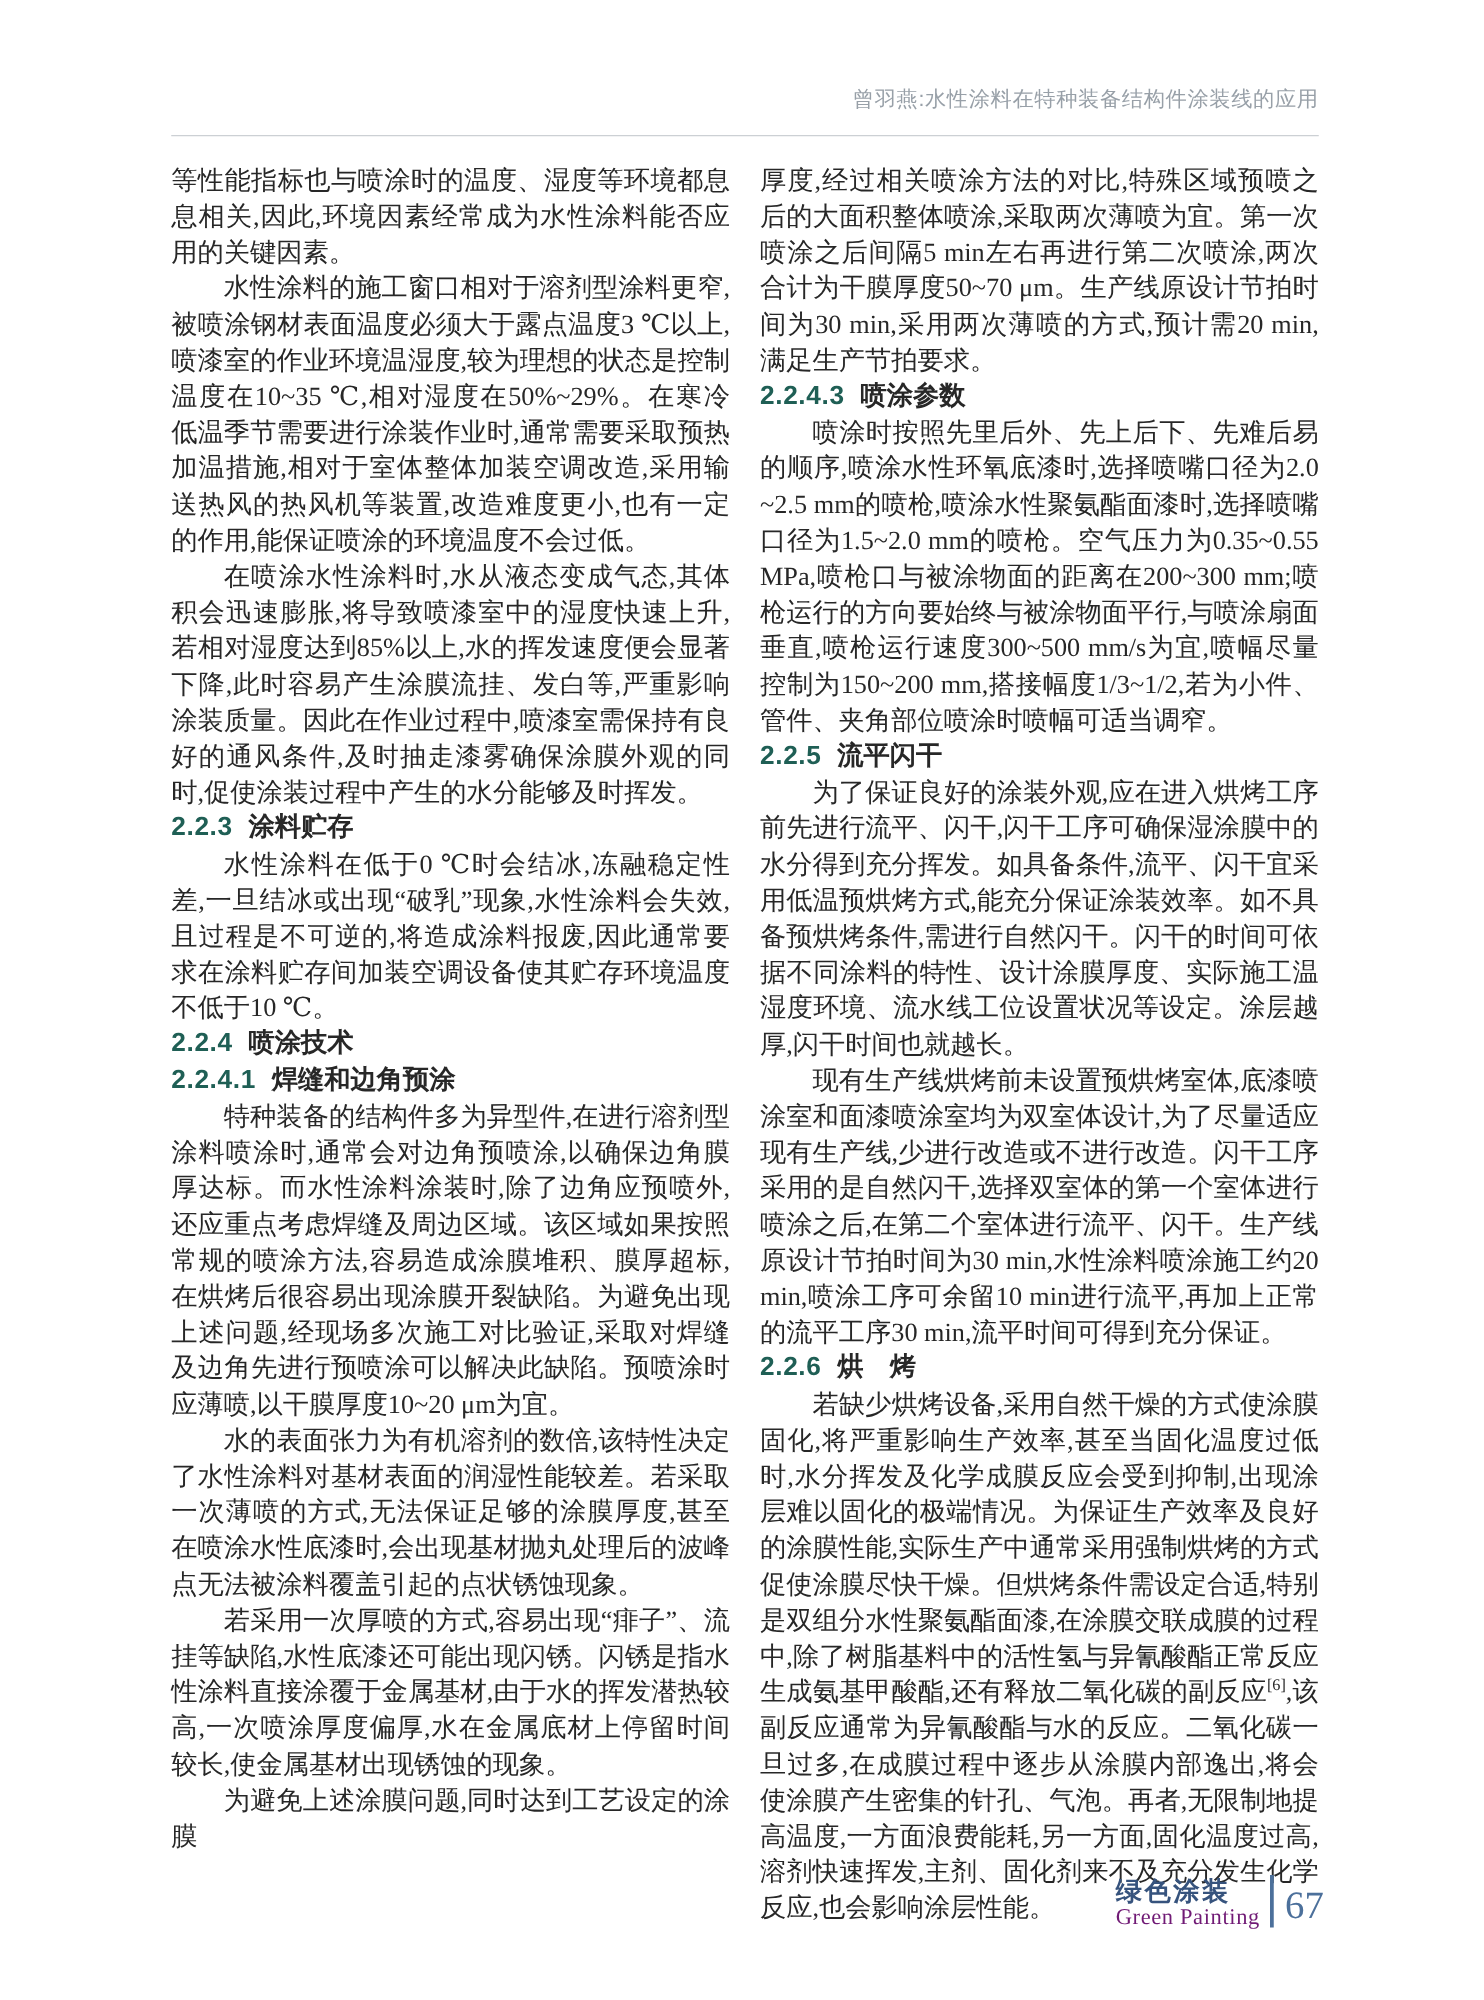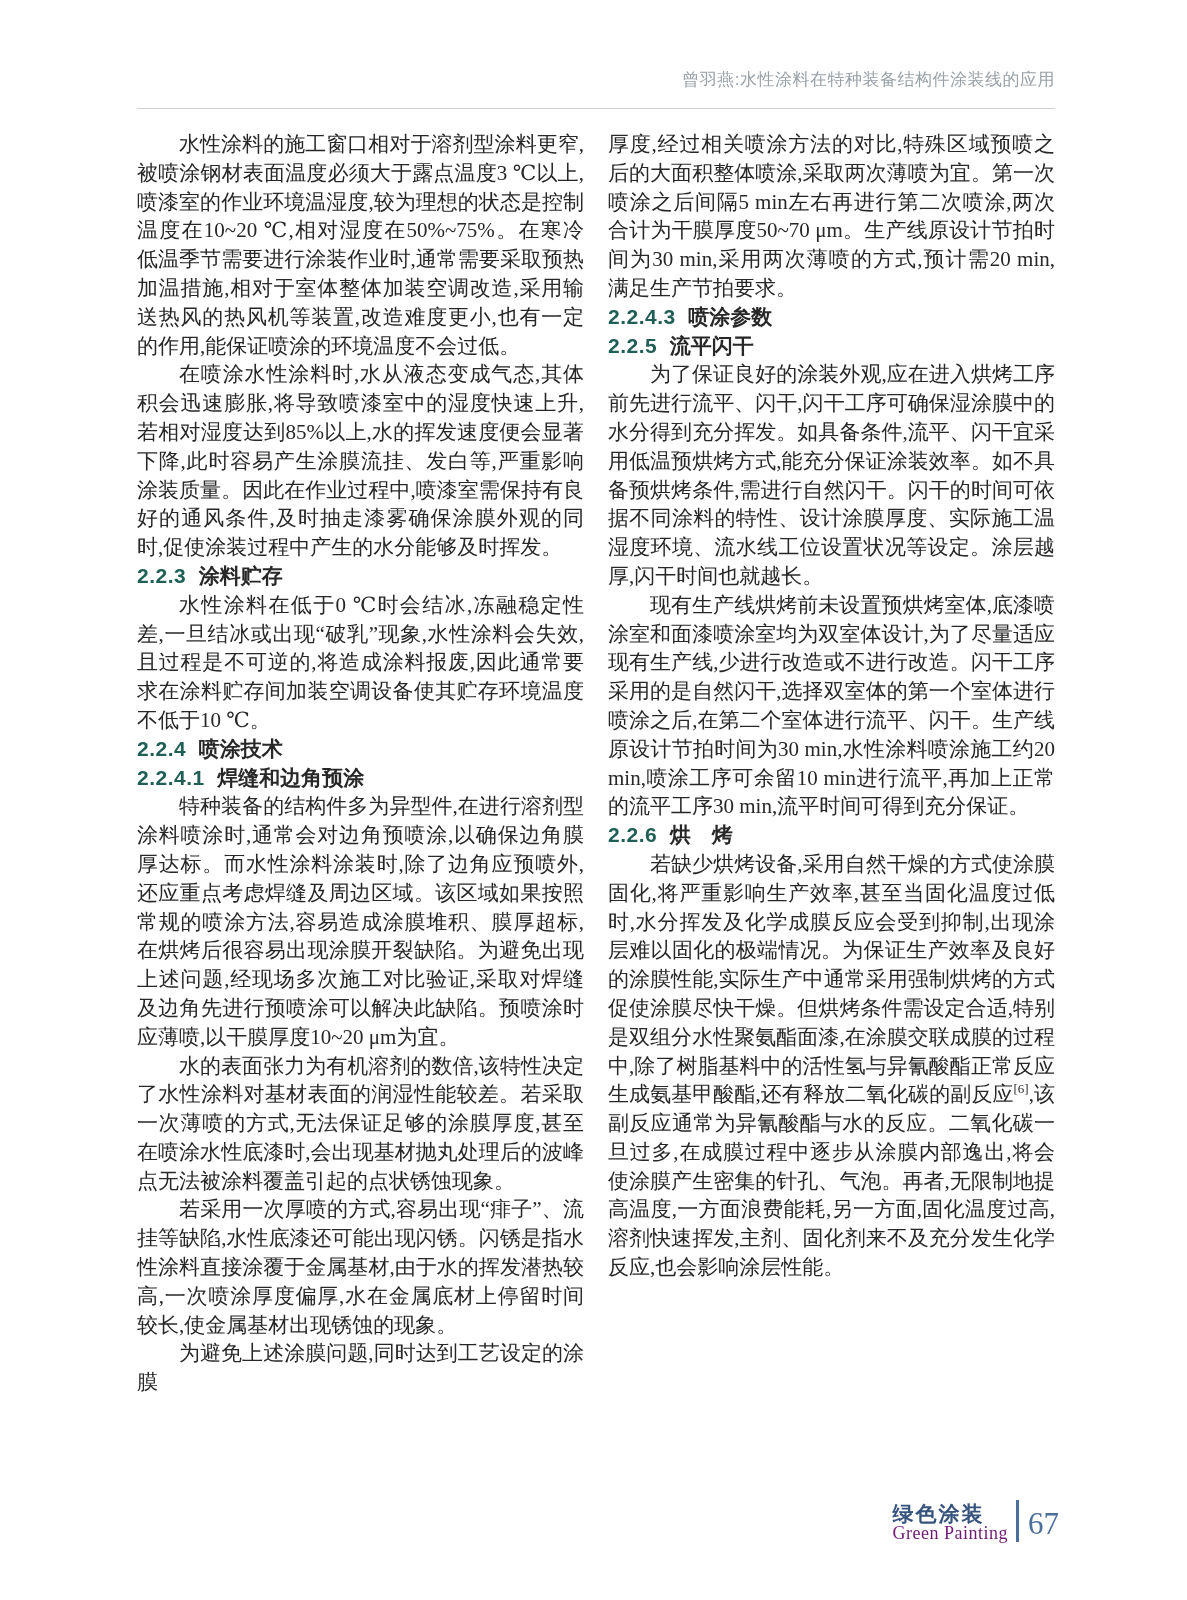--- a/index.html
+++ b/index.html
@@ -62,35 +62,37 @@
 <body>
 
 <div class="page">
 
   <div class="running-head">曾羽燕:水性涂料在特种装备结构件涂装线的应用</div>
   <div class="head-rule"></div>
 
   <div class="columns">
 
     <div class="col">
-      <p class="indent">水性涂料的施工窗口相对于溶剂型涂料更窄,被喷涂钢材表面温度必须大于露点温度3 ℃以上,喷漆室的作业环境温湿度,较为理想的状态是控制温度在10~20 ℃,相对湿度在50%~75%。在寒冷低温季节需要进行涂装作业时,通常需要采取预热加温措施,相对于室体整体加装空调改造,采用输送热风的热风机等装置,改造难度更小,也有一定的作用,能保证喷涂的环境温度不会过低。</p>
+      <p>等性能指标也与喷涂时的温度、湿度等环境都息息相关,因此,环境因素经常成为水性涂料能否应用的关键因素。</p>
+      <p class="indent">水性涂料的施工窗口相对于溶剂型涂料更窄,被喷涂钢材表面温度必须大于露点温度3 ℃以上,喷漆室的作业环境温湿度,较为理想的状态是控制温度在10~35 ℃,相对湿度在50%~29%。在寒冷低温季节需要进行涂装作业时,通常需要采取预热加温措施,相对于室体整体加装空调改造,采用输送热风的热风机等装置,改造难度更小,也有一定的作用,能保证喷涂的环境温度不会过低。</p>
       <p class="indent">在喷涂水性涂料时,水从液态变成气态,其体积会迅速膨胀,将导致喷漆室中的湿度快速上升,若相对湿度达到85%以上,水的挥发速度便会显著下降,此时容易产生涂膜流挂、发白等,严重影响涂装质量。因此在作业过程中,喷漆室需保持有良好的通风条件,及时抽走漆雾确保涂膜外观的同时,促使涂装过程中产生的水分能够及时挥发。</p>
       <p class="sec"><span class="num">2.2.3</span><span>涂料贮存</span></p>
       <p class="indent">水性涂料在低于0 ℃时会结冰,冻融稳定性差,一旦结冰或出现“破乳”现象,水性涂料会失效,且过程是不可逆的,将造成涂料报废,因此通常要求在涂料贮存间加装空调设备使其贮存环境温度不低于10 ℃。</p>
       <p class="sec"><span class="num">2.2.4</span><span>喷涂技术</span></p>
       <p class="sec"><span class="num">2.2.4.1</span><span>焊缝和边角预涂</span></p>
       <p class="indent">特种装备的结构件多为异型件,在进行溶剂型涂料喷涂时,通常会对边角预喷涂,以确保边角膜厚达标。而水性涂料涂装时,除了边角应预喷外,还应重点考虑焊缝及周边区域。该区域如果按照常规的喷涂方法,容易造成涂膜堆积、膜厚超标,在烘烤后很容易出现涂膜开裂缺陷。为避免出现上述问题,经现场多次施工对比验证,采取对焊缝及边角先进行预喷涂可以解决此缺陷。预喷涂时应薄喷,以干膜厚度10~20 μm为宜。</p>
       <p class="indent">水的表面张力为有机溶剂的数倍,该特性决定了水性涂料对基材表面的润湿性能较差。若采取一次薄喷的方式,无法保证足够的涂膜厚度,甚至在喷涂水性底漆时,会出现基材抛丸处理后的波峰点无法被涂料覆盖引起的点状锈蚀现象。</p>
       <p class="indent">若采用一次厚喷的方式,容易出现“痱子”、流挂等缺陷,水性底漆还可能出现闪锈。闪锈是指水性涂料直接涂覆于金属基材,由于水的挥发潜热较高,一次喷涂厚度偏厚,水在金属底材上停留时间较长,使金属基材出现锈蚀的现象。</p>
       <p class="indent">为避免上述涂膜问题,同时达到工艺设定的涂膜</p>
     </div>
 
     <div class="col">
       <p>厚度,经过相关喷涂方法的对比,特殊区域预喷之后的大面积整体喷涂,采取两次薄喷为宜。第一次喷涂之后间隔5 min左右再进行第二次喷涂,两次合计为干膜厚度50~70 μm。生产线原设计节拍时间为30 min,采用两次薄喷的方式,预计需20 min,满足生产节拍要求。</p>
       <p class="sec"><span class="num">2.2.4.3</span><span>喷涂参数</span></p>
+      <p class="indent">喷涂时按照先里后外、先上后下、先难后易的顺序,喷涂水性环氧底漆时,选择喷嘴口径为2.0~2.5 mm的喷枪,喷涂水性聚氨酯面漆时,选择喷嘴口径为1.5~2.0 mm的喷枪。空气压力为0.35~0.55 MPa,喷枪口与被涂物面的距离在200~300 mm;喷枪运行的方向要始终与被涂物面平行,与喷涂扇面垂直,喷枪运行速度300~500 mm/s为宜,喷幅尽量控制为150~200 mm,搭接幅度1/3~1/2,若为小件、管件、夹角部位喷涂时喷幅可适当调窄。</p>
       <p class="sec"><span class="num">2.2.5</span><span>流平闪干</span></p>
       <p class="indent">为了保证良好的涂装外观,应在进入烘烤工序前先进行流平、闪干,闪干工序可确保湿涂膜中的水分得到充分挥发。如具备条件,流平、闪干宜采用低温预烘烤方式,能充分保证涂装效率。如不具备预烘烤条件,需进行自然闪干。闪干的时间可依据不同涂料的特性、设计涂膜厚度、实际施工温湿度环境、流水线工位设置状况等设定。涂层越厚,闪干时间也就越长。</p>
       <p class="indent">现有生产线烘烤前未设置预烘烤室体,底漆喷涂室和面漆喷涂室均为双室体设计,为了尽量适应现有生产线,少进行改造或不进行改造。闪干工序采用的是自然闪干,选择双室体的第一个室体进行喷涂之后,在第二个室体进行流平、闪干。生产线原设计节拍时间为30 min,水性涂料喷涂施工约20 min,喷涂工序可余留10 min进行流平,再加上正常的流平工序30 min,流平时间可得到充分保证。</p>
       <p class="sec"><span class="num">2.2.6</span><span>烘　烤</span></p>
       <p class="indent"><span>若缺少烘烤设备,采用自然干燥的方式使涂膜固化,将严重影响生产效率,甚至当固化温度过低时,水分挥发及化学成膜反应会受到抑制,出现涂层难以固化的极端情况。为保证生产效率及良好的涂膜性能,实际生产中通常采用强制烘烤的方式促使涂膜尽快干燥。但烘烤条件需设定合适,特别是双组分水性聚氨酯面漆,在涂膜交联成膜的过程中,除了树脂基料中的活性氢与异氰酸酯正常反应生成氨基甲酸酯,还有释放二氧化碳的副反应</span><sup class="ref">[6]</sup><span>,该副反应通常为异氰酸酯与水的反应。二氧化碳一旦过多,在成膜过程中逐步从涂膜内部逸出,将会使涂膜产生密集的针孔、气泡。再者,无限制地提高温度,一方面浪费能耗,另一方面,固化温度过高,溶剂快速挥发,主剂、固化剂来不及充分发生化学反应,也会影响涂层性能。</span></p>
     </div>
 
   </div>
 
   <div class="footer">

